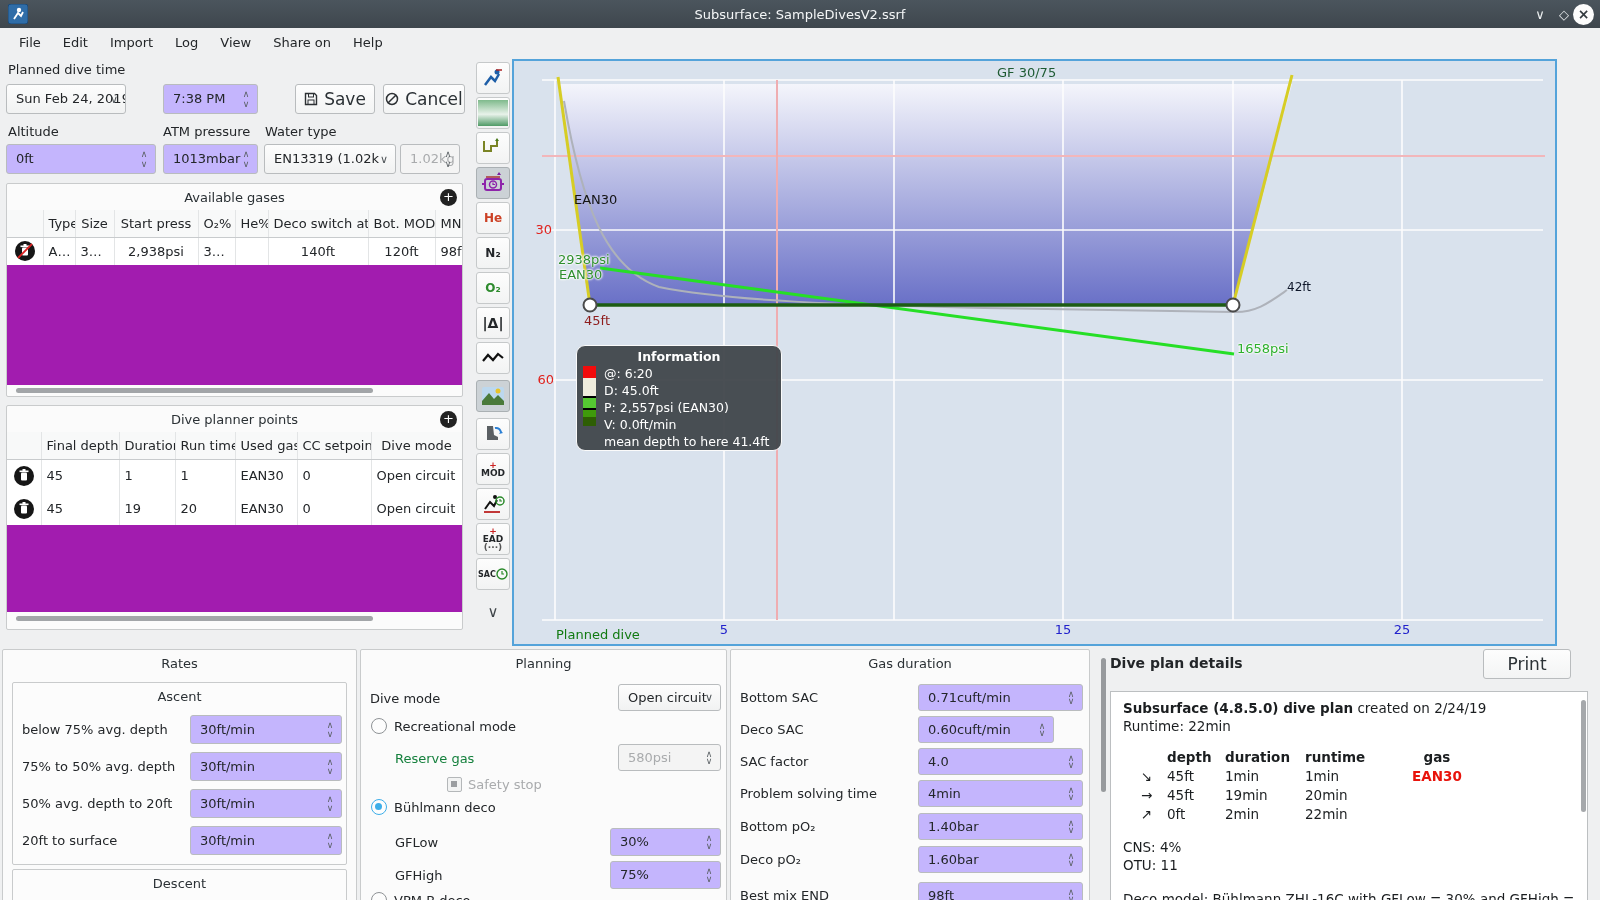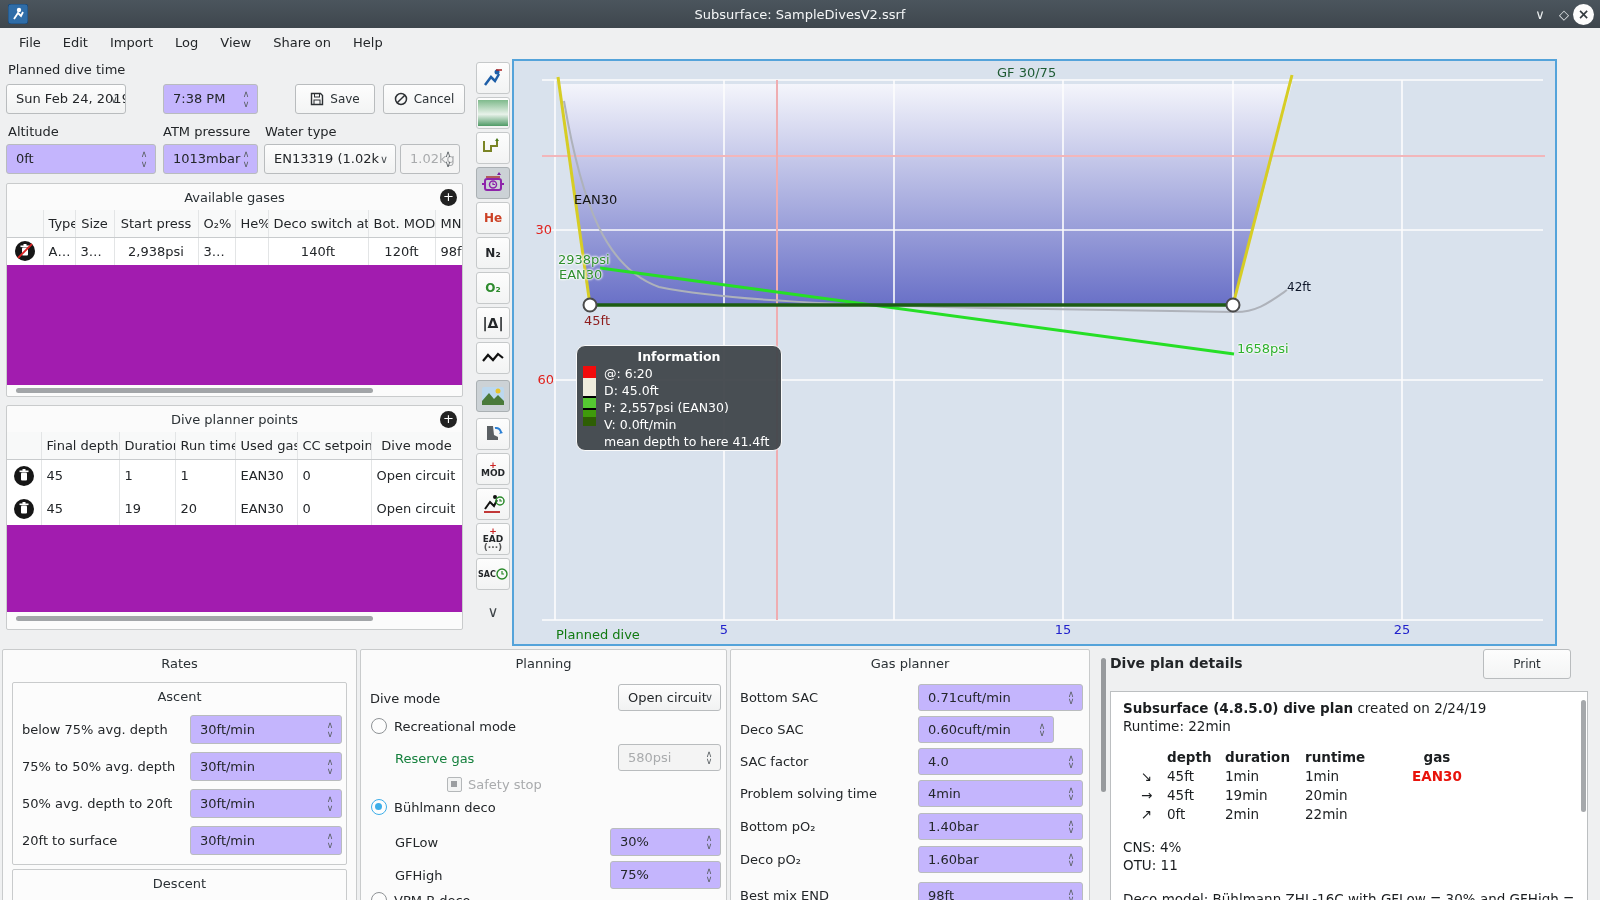--- a/index.html
+++ b/index.html
@@ -9,21 +9,21 @@
 
 .titlebar{position:absolute;left:0;top:0;width:1600px;height:28px;background:linear-gradient(#4b555d,#3e464d);color:#f4f6f7;display:flex;align-items:center}
 .titlebar .wtitle{position:absolute;left:0;right:0;text-align:center;font-size:13px}
 .winbtn{position:absolute;top:0;height:28px;width:26px;color:#eceff0;display:flex;align-items:center;justify-content:center;font-size:13px;cursor:default}
 .closebtn{position:absolute;top:3.5px;width:21px;height:21px;border-radius:50%;background:#fcfcfc;color:#343b40;display:flex;align-items:center;justify-content:center;font-weight:bold;font-size:14px}
 
 .menubar{position:absolute;left:0;top:28px;width:1600px;height:30px;background:#eff0f1;display:flex;align-items:center;padding-left:8px}
 .menubar .mi{padding:0 11px;height:26px;line-height:26px;border-radius:3px}
 
 .lbl{position:absolute;white-space:nowrap}
-.btn{position:absolute;background:linear-gradient(#fdfdfd,#f3f4f4);border:1px solid #b9bcbe;border-radius:3px;display:flex;align-items:center;justify-content:center;gap:6px;font-size:12px;color:#2b3135}
+.btn{position:absolute;background:linear-gradient(#fdfdfd,#f3f4f4);border:1px solid #b9bcbe;border-radius:3px;display:flex;align-items:center;justify-content:center;gap:6px;font-size:17px;color:#2b3135}
 .field{position:absolute;background:#c4b5fd;border:1px solid #b9bcbe;border-radius:3px;line-height:27px;padding-left:9px;white-space:nowrap;overflow:hidden}
 .combo{background:linear-gradient(#fdfdfd,#f1f2f2)}
 .spin .arr{position:absolute;right:5px;width:12px;text-align:center;color:#595f63;font-size:9px;line-height:8px}
 .spin .up{top:5px}.spin .dn{bottom:5px}
 .combo .ca{position:absolute;right:7px;top:0;bottom:0;display:flex;align-items:center;color:#4d5357;font-size:11px}
 .disabled{color:#a9abad;background:#f4f4f4}
 .gbox{position:absolute;background:#fbfbfb;border:1px solid #c9cbcc;border-radius:2px}
 .gtitle{text-align:center;padding-top:6px;height:26px;color:#2b3135}
 .plusbtn{position:absolute;width:17px;height:17px;border-radius:50%;background:#222;color:#fff;font-size:13px;line-height:15px;text-align:center}
 .hscroll{position:absolute;height:5px;background:#a2a5a8;border-radius:2.5px}
@@ -440,21 +440,21 @@
   <div class="lbl" style="left:395px;top:868px">GFHigh</div>
   <div class="field spin" style="left:610px;top:861px;width:111px;height:28px;line-height:26px">
     <span>75%</span>
     <span class="arr up">∧</span>
     <span class="arr dn">∨</span>
   </div>
   <div class="radio" style="left:371px;top:892px"></div>
   <div class="lbl" style="left:394px;top:893px">VPM-B deco</div>
 
   <div class="gbox" style="left:730px;top:649px;width:360px;height:256px">
-    <div class="gtitle">Gas planner</div>
+    <div class="gtitle">Gas duration</div>
   </div>
   <div class="lbl" style="left:740px;top:690px">Bottom SAC</div>
   <div class="field spin" style="left:918px;top:684px;width:165px;height:27px;line-height:25px"><span>0.71cuft/min</span><span class="arr up">∧</span><span class="arr dn">∨</span></div>
   <div class="lbl" style="left:740px;top:722px">Deco SAC</div>
   <div class="field spin" style="left:918px;top:716px;width:136px;height:27px;line-height:25px"><span>0.60cuft/min</span><span class="arr up">∧</span><span class="arr dn">∨</span></div>
   <div class="lbl" style="left:740px;top:754px">SAC factor</div>
   <div class="field spin" style="left:918px;top:748px;width:165px;height:27px;line-height:25px"><span>4.0</span><span class="arr up">∧</span><span class="arr dn">∨</span></div>
   <div class="lbl" style="left:740px;top:786px">Problem solving time</div>
   <div class="field spin" style="left:918px;top:780px;width:165px;height:27px;line-height:25px"><span>4min</span><span class="arr up">∧</span><span class="arr dn">∨</span></div>
   <div class="lbl" style="left:740px;top:819px">Bottom pO₂</div>

